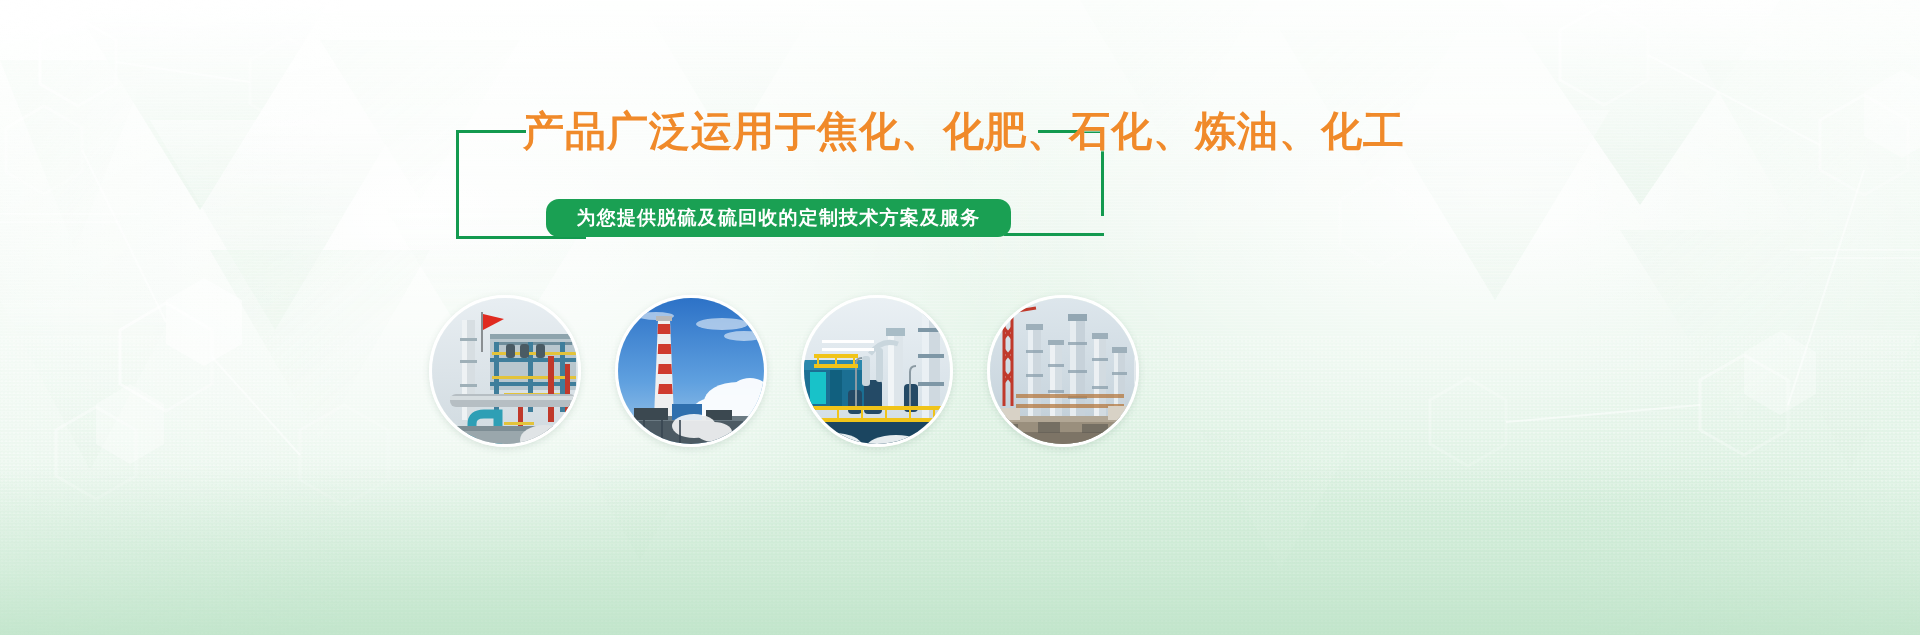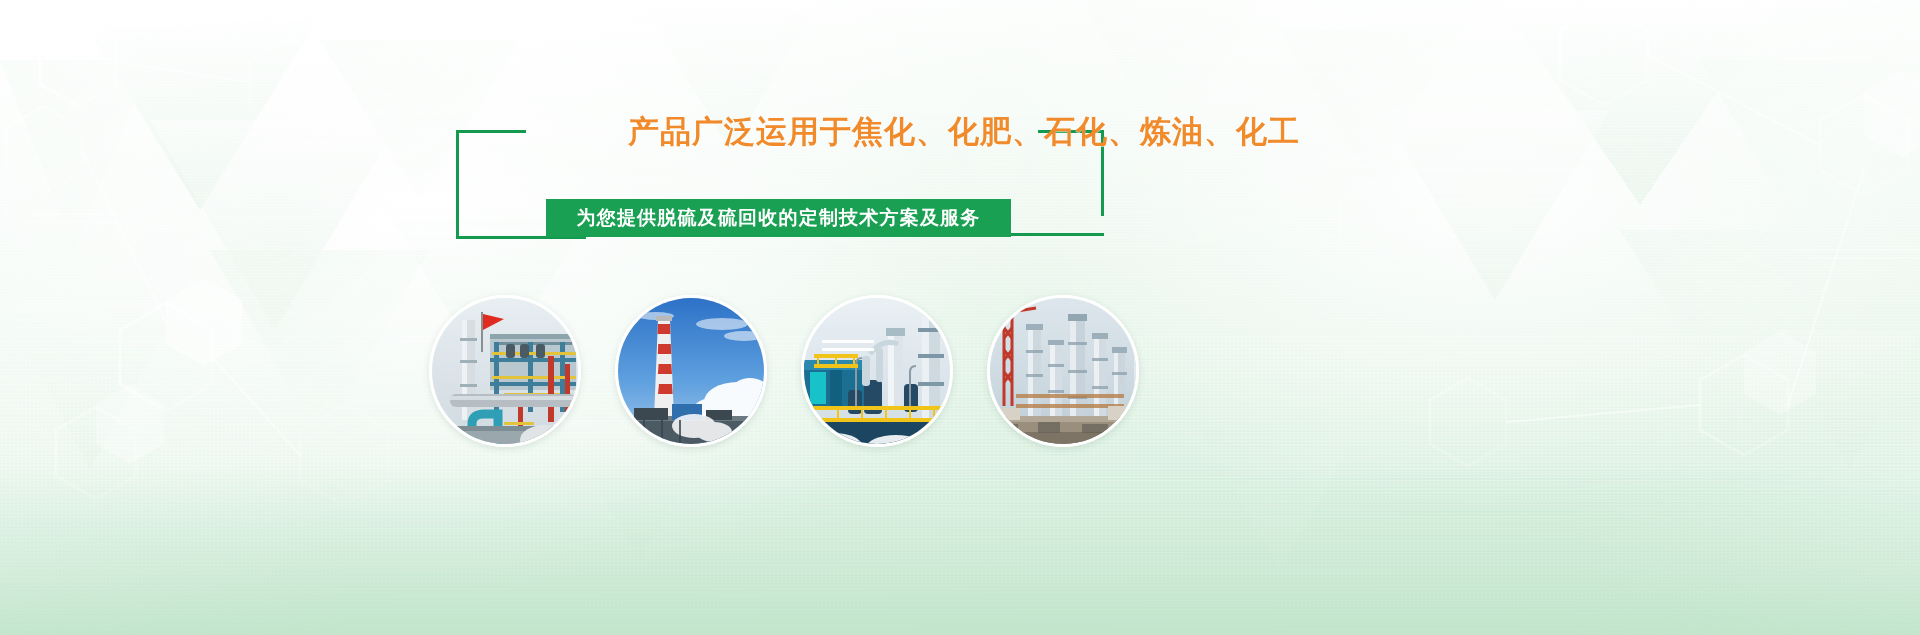--- a/index.html
+++ b/index.html
@@ -74,36 +74,36 @@
     background:#139a4f;border:none;
   }
 
   .head-lines{
     position:absolute;left:0;top:112px;width:1920px;
     text-align:center;
   }
   .head-line{
     display:block;
     color:#f08a2a;
-    font-size:31px;
+    font-size:41px;
     line-height:39px;
     font-weight:bold;
     letter-spacing:1px;
     white-space:nowrap;
     text-shadow:0 1px 0 rgba(255,255,255,.6);
   }
   #head-line-1{margin-left:8px;}
   #head-line-2{margin-left:6px;}
 
   .green-bar{
     position:absolute;
     left:546px;top:199px;
     width:465px;height:38px;
     background:#1aa053;
-    display:flex;align-items:center;justify-content:center;
+    display:flex;align-items:center;justify-content:center;border-radius:13px;
   }
   .green-bar-text{
     color:#ffffff;
     font-size:19px;
     font-weight:bold;
     letter-spacing:1.2px;
     white-space:nowrap;
   }
 
   

